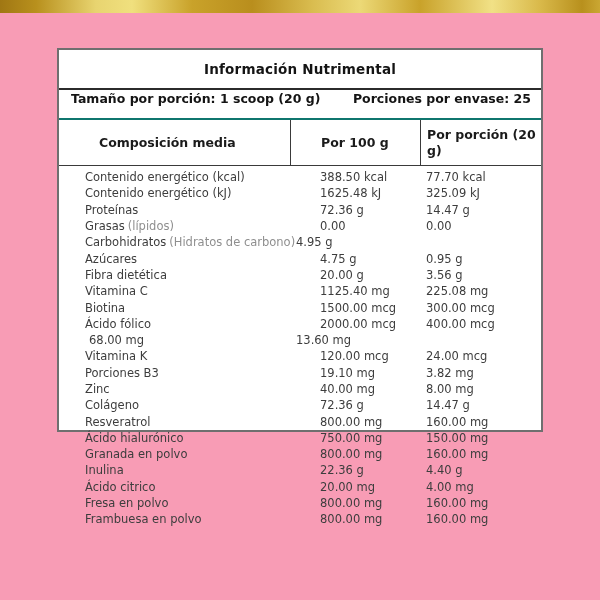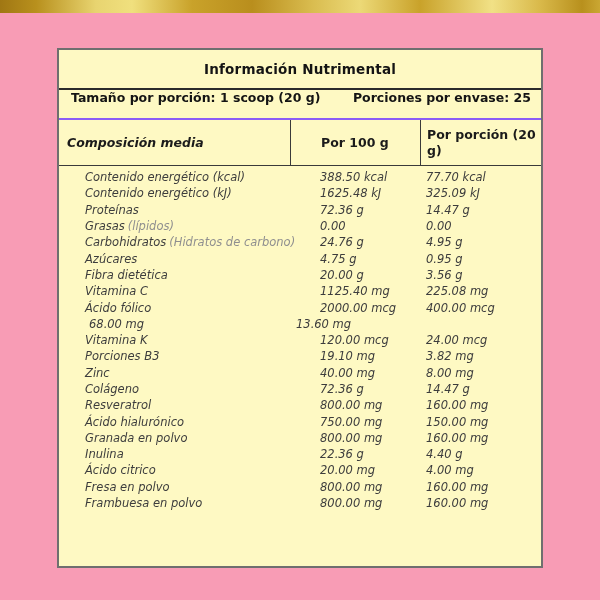--- a/index.html
+++ b/index.html
@@ -20,43 +20,43 @@
     top: 0; left: 0;
     width: 600px; height: 13px;
     background: linear-gradient(90deg,
       #a07713 0%, #b8901d 6%, #e8d470 16%, #f0e07e 22%,
       #c9a22a 32%, #b98e1d 42%, #d9bc4f 52%, #ecd977 60%,
       #c9a22a 70%, #f1e186 82%, #d9b94a 90%, #b8901d 97%, #caa733 100%);
   }
   .panel {
     position: absolute;
     left: 57px; top: 48px;
-    width: 486px; height: 520px;
-    box-sizing: border-box;
-    background: #fef9c3;
+    width: 486px; height: 384px;
+    box-sizing: border-box;
+    background: #ffffff;
     border: 2px solid #6f6f6f;
   }
   .title-box {
     box-sizing: border-box;
     height: 40px;
     border-bottom: 2px solid #2b2b2b;
     display: flex;
     align-items: center;
     justify-content: center;
     font-size: 13.5px;
     font-weight: bold;
     color: #141414;
     letter-spacing: 0.2px;
   }
   .serving-box {
     box-sizing: border-box;
     height: 30px;
-    border-bottom: 2px solid #8b5cf6;
+    border-bottom: 2px solid #0f766e;
     display: flex;
-    align-items: flex-start;
+    align-items: center;
     justify-content: space-between;
     padding: 0 10px 12px 12px;
     font-size: 12.5px;
     font-weight: bold;
     color: #141414;
   }
   .thead {
     box-sizing: border-box;
     height: 46px;
     border-bottom: 1.5px solid #3a3a3a;
@@ -65,34 +65,33 @@
   }
   .thead .hcell {
     display: flex;
     align-items: center;
     font-size: 12.5px;
     font-weight: bold;
     color: #1b1b1b;
     box-sizing: border-box;
     line-height: 1.25;
   }
-  .thead .hcell.c1 { padding-left: 8px; font-style: italic; }
+  .thead .hcell.c1 { padding-left: 40px; }
   .thead .hcell.c2 { border-left: 1.5px solid #3a3a3a; padding-left: 30px; }
   .thead .hcell.c3 { border-left: 1.5px solid #3a3a3a; padding-left: 6px; padding-right: 4px; }
   .tbody {
     padding-top: 3px;
   }
   .trow {
     display: grid;
     grid-template-columns: 231px 130px 1fr;
     height: 16.3px;
     align-items: center;
     font-size: 11.5px;
     color: #3d3d3d;
-    font-style: italic;
   }
   .trow .cell { white-space: nowrap; overflow: visible; }
   .trow .cell.c1 { padding-left: 26px; }
   .trow .cell.c2 { padding-left: 30px; }
   .trow .cell.c3 { padding-left: 6px; }
   .note { color: #8f8f8f; margin-left: 3px; }
 </style>
 </head>
 <body>
 
@@ -144,21 +143,20 @@
       <span>Grasas</span><span class="note">(lípidos)</span>
     </div>
     <div class="cell c2">0.00</div>
     <div class="cell c3">0.00</div>
   </div>
 
   <div class="trow">
     <div class="cell c1">
       <span>Carbohidratos</span><span class="note">(Hidratos de carbono)</span>
     </div>
-    <div class="cell c2">24.76 g</div>
     <div class="cell c3">4.95 g</div>
   </div>
 
   <div class="trow">
     <div class="cell c1">
       <span>Azúcares</span><span class="note"></span>
     </div>
     <div class="cell c2">4.75 g</div>
     <div class="cell c3">0.95 g</div>
   </div>
@@ -174,20 +172,27 @@
 
   <div class="trow">
     <div class="cell c1">
       <span>Vitamina C</span><span class="note"></span>
     </div>
     <div class="cell c2">1125.40 mg</div>
     <div class="cell c3">225.08 mg</div>
   </div>
 
 
+  <div class="trow">
+    <div class="cell c1">
+      <span>Biotina</span><span class="note"></span>
+    </div>
+    <div class="cell c2">1500.00 mcg</div>
+    <div class="cell c3">300.00 mcg</div>
+  </div>
 
   <div class="trow">
     <div class="cell c1">
       <span>Ácido fólico</span><span class="note"></span>
     </div>
     <div class="cell c2">2000.00 mcg</div>
     <div class="cell c3">400.00 mcg</div>
   </div>
 
   <div class="trow">

